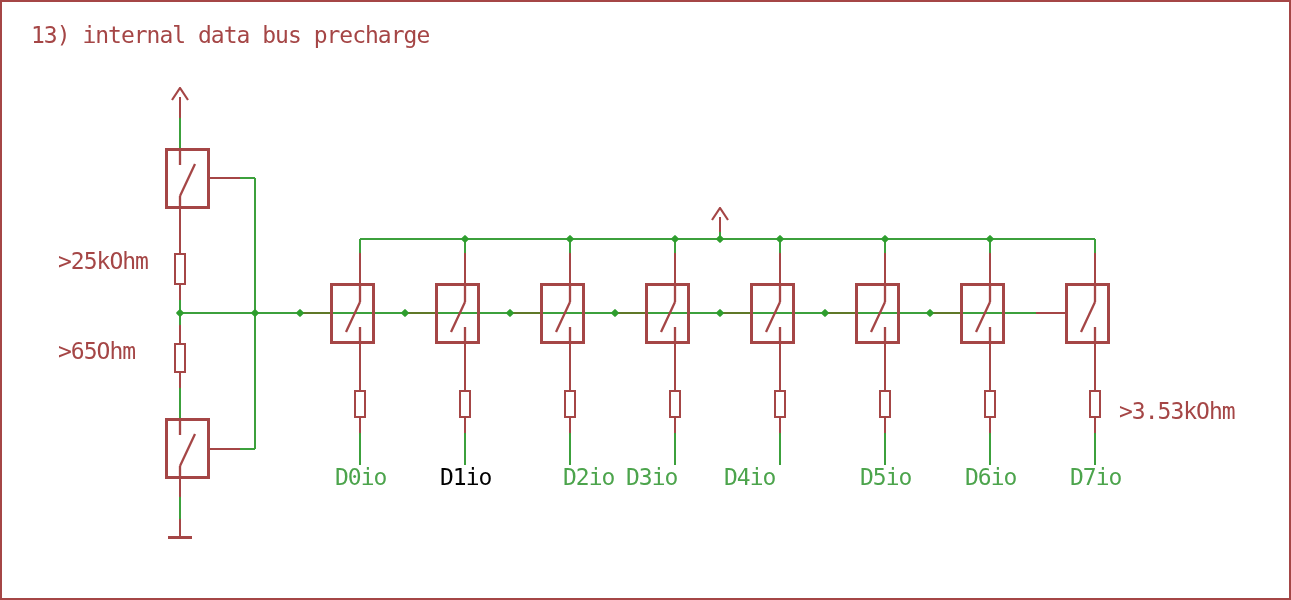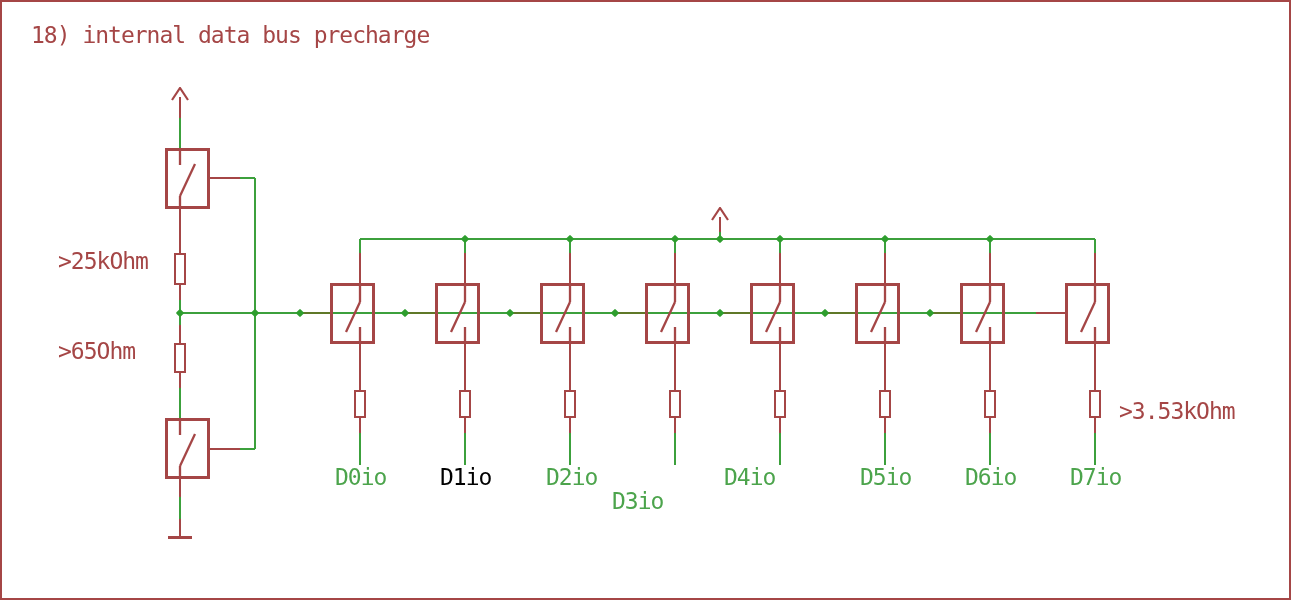--- a/index.html
+++ b/index.html
@@ -37,21 +37,21 @@
     font-size:23px;line-height:23px;
     letter-spacing:-1px;
     white-space:pre;
   }
   svg{display:block;}
 </style>
 </head>
 <body>
 
 <div id="canvas">
-  <div class="lbl" style="left: 31px; top: 24px; color: rgb(165, 70, 70);">18) internal data bus precharge</div>
+  <div class="lbl" style="left: 31px; top: 24px; color: rgb(165, 70, 70);">13) internal data bus precharge</div>
   <div class="frame"></div>
 <div class="wire" style="left: 179px; top: 97px; width: 2px; height: 21px; background: rgb(165, 70, 70);"></div>
     <div class="wire" style="left: 179px; top: 118px; width: 2px; height: 30px; background: rgb(60, 160, 60);"></div>
     <div class="wire" style="left: 179px; top: 208px; width: 2px; height: 45px; background: rgb(165, 70, 70);"></div>
     <div class="wire" style="left: 179px; top: 285px; width: 2px; height: 15px; background: rgb(165, 70, 70);"></div>
     <div class="wire" style="left: 179px; top: 300px; width: 2px; height: 25px; background: rgb(60, 160, 60);"></div>
     <div class="wire" style="left: 179px; top: 325px; width: 2px; height: 18px; background: rgb(165, 70, 70);"></div>
     <div class="wire" style="left: 179px; top: 373px; width: 2px; height: 15px; background: rgb(165, 70, 70);"></div>
     <div class="wire" style="left: 179px; top: 388px; width: 2px; height: 30px; background: rgb(60, 160, 60);"></div>
     <div class="wire" style="left: 179px; top: 479px; width: 2px; height: 18px; background: rgb(165, 70, 70);"></div>
@@ -125,37 +125,37 @@
         <rect x="1.5" y="1.5" width="42" height="58" fill="none" stroke="#a54646" stroke-width="3"></rect>
         <path d="M30 0 L30 19" stroke="#a54646" fill="none" stroke-width="2.3"></path>
         <path d="M30 19 L16 49" stroke="#a54646" fill="none" stroke-width="2.3"></path>
         <path d="M30 44 L30 61" stroke="#a54646" fill="none" stroke-width="2.3"></path>
       </svg>
     </div>
     <div class="wire" style="left: 569px; top: 344px; width: 2px; height: 46px; background: rgb(165, 70, 70);"></div>
     <div class="resistor" style="left: 564px; top: 390px; width: 12px; height: 28px;"></div>
     <div class="wire" style="left: 569px; top: 418px; width: 2px; height: 15px; background: rgb(165, 70, 70);"></div>
     <div class="wire" style="left: 569px; top: 433px; width: 2px; height: 32px; background: rgb(60, 160, 60);"></div>
-    <div class="lbl" style="left: 546px; top: 466px; color: rgb(76, 164, 76);">D2io</div>
+    <div class="lbl" style="left: 563px; top: 466px; color: rgb(76, 164, 76);">D2io</div>
     <div class="wire" style="left: 674px; top: 239px; width: 2px; height: 14px; background: rgb(60, 160, 60);"></div>
     <div class="wire" style="left: 674px; top: 253px; width: 2px; height: 30px; background: rgb(165, 70, 70);"></div>
     <div class="wire" style="left: 615px; top: 312px; width: 30px; height: 2px; background: rgb(95, 120, 40);"></div>
     <div class="part" style="left: 645px; top: 283px; width: 45px; height: 61px;">
       <svg width="45" height="61" viewBox="0 0 45 61">
         <rect x="1.5" y="1.5" width="42" height="58" fill="none" stroke="#a54646" stroke-width="3"></rect>
         <path d="M30 0 L30 19" stroke="#a54646" fill="none" stroke-width="2.3"></path>
         <path d="M30 19 L16 49" stroke="#a54646" fill="none" stroke-width="2.3"></path>
         <path d="M30 44 L30 61" stroke="#a54646" fill="none" stroke-width="2.3"></path>
       </svg>
     </div>
     <div class="wire" style="left: 674px; top: 344px; width: 2px; height: 46px; background: rgb(165, 70, 70);"></div>
     <div class="resistor" style="left: 669px; top: 390px; width: 12px; height: 28px;"></div>
     <div class="wire" style="left: 674px; top: 418px; width: 2px; height: 15px; background: rgb(165, 70, 70);"></div>
     <div class="wire" style="left: 674px; top: 433px; width: 2px; height: 32px; background: rgb(60, 160, 60);"></div>
-    <div class="lbl" style="left: 612px; top: 466px; color: rgb(76, 164, 76); margin-top: 24px;">D3io</div>
+    <div class="lbl" style="left: 626px; top: 466px; color: rgb(76, 164, 76);">D3io</div>
     <div class="wire" style="left: 779px; top: 239px; width: 2px; height: 14px; background: rgb(60, 160, 60);"></div>
     <div class="wire" style="left: 779px; top: 253px; width: 2px; height: 30px; background: rgb(165, 70, 70);"></div>
     <div class="wire" style="left: 720px; top: 312px; width: 30px; height: 2px; background: rgb(95, 120, 40);"></div>
     <div class="part" style="left: 750px; top: 283px; width: 45px; height: 61px;">
       <svg width="45" height="61" viewBox="0 0 45 61">
         <rect x="1.5" y="1.5" width="42" height="58" fill="none" stroke="#a54646" stroke-width="3"></rect>
         <path d="M30 0 L30 19" stroke="#a54646" fill="none" stroke-width="2.3"></path>
         <path d="M30 19 L16 49" stroke="#a54646" fill="none" stroke-width="2.3"></path>
         <path d="M30 44 L30 61" stroke="#a54646" fill="none" stroke-width="2.3"></path>
       </svg>

